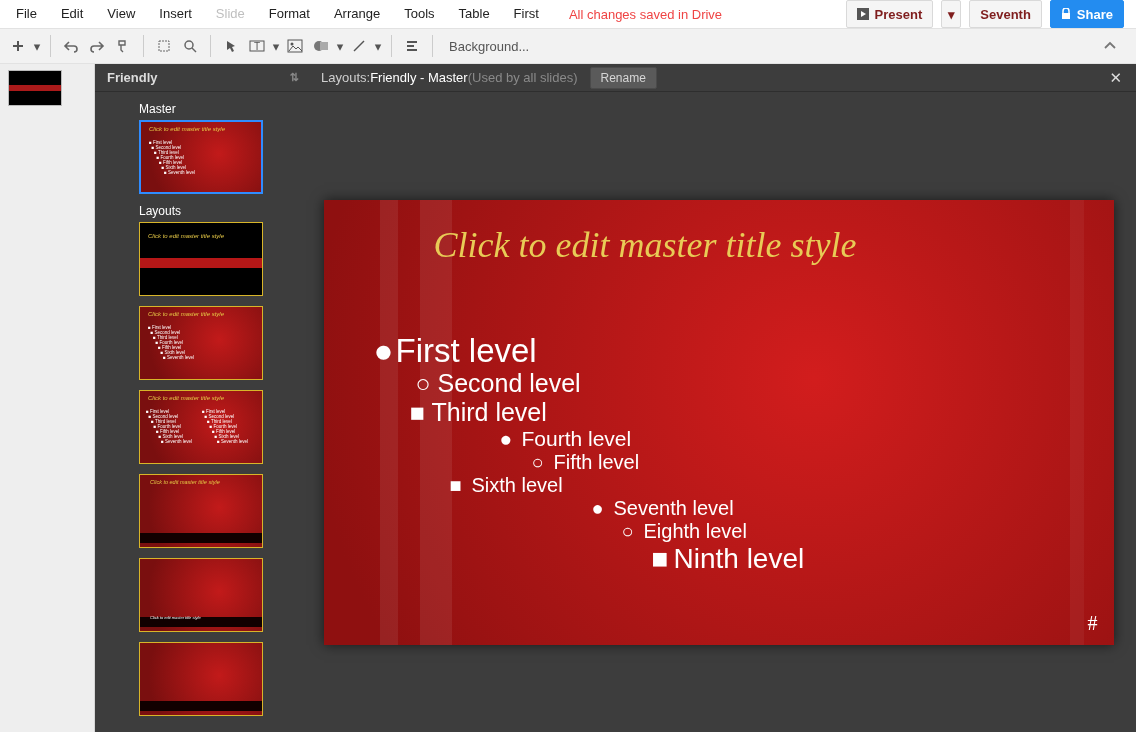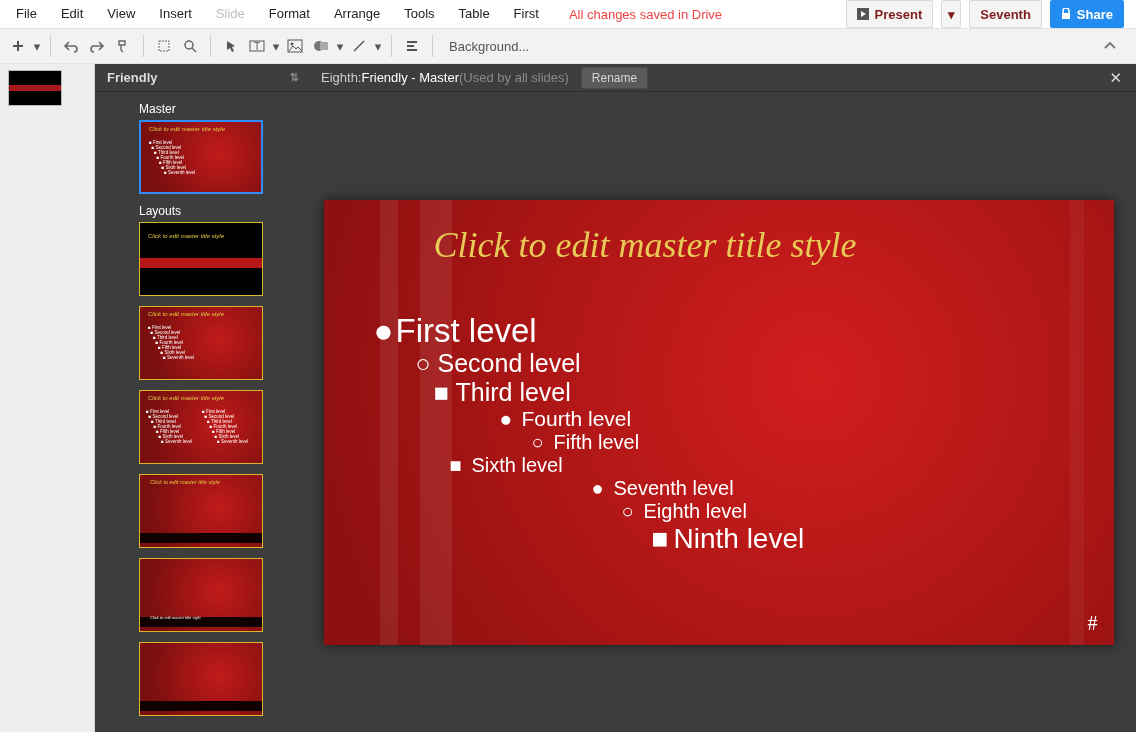--- a/index.html
+++ b/index.html
@@ -49,25 +49,25 @@
 .editbar .used{color:#8a8a8a}
 .editbar .rbtn{background:#5a5a5a;border:1px solid #4a4a4a;border-radius:2px;padding:3px 10px;margin-left:12px;color:#d6d6d6;cursor:pointer;font-size:12px}
 .editbar .close{margin-left:auto;color:#ddd;cursor:pointer;font-size:15px;padding:4px}
 .canvas-wrap{flex:1;display:flex;align-items:center;justify-content:center;padding:40px 20px 20px 10px}
 .slide{width:790px;height:445px;background:radial-gradient(circle at 62% 40%,#d21d1d 0%,#8f1010 90%);position:relative;box-shadow:0 0 12px rgba(0,0,0,.6);overflow:hidden}
 .slide .bar{position:absolute;top:0;height:100%;background:rgba(255,255,255,.08)}
 .slide .bar.b1{left:56px;width:18px}
 .slide .bar.b2{left:96px;width:32px}
 .slide .bar.b3{right:30px;width:14px;background:rgba(255,255,255,.05)}
 .slide .stitle{position:absolute;left:110px;top:24px;color:#e8cb56;font-style:italic;font-size:36px;font-family:Georgia,serif}
-.slide .levels{position:absolute;left:50px;top:112px;color:#fff;font-family:Verdana,Geneva,sans-serif;font-size:25px;line-height:1.15}
+.slide .levels{position:absolute;left:50px;top:132px;color:#fff;font-family:Verdana,Geneva,sans-serif;font-size:25px;line-height:1.15}
 .slide .levels .r{white-space:pre}
 .slide .levels .l1{font-size:33px}
 .slide .levels .l2{font-size:25px;margin-left:42px}
-.slide .levels .l3{font-size:25px;margin-left:60px}
+.slide .levels .l3{font-size:25px;margin-left:36px}
 .slide .levels .l4{font-size:21px;margin-left:126px}
 .slide .levels .l5{font-size:20px;margin-left:158px}
 .slide .levels .l6{font-size:20px;margin-left:76px}
 .slide .levels .l7{font-size:20px;margin-left:218px}
 .slide .levels .l8{font-size:20px;margin-left:248px}
 .slide .levels .l9{font-size:28px;margin-left:278px}
 .slide .bul{display:inline-block;width:22px}
 .slide .pg{position:absolute;right:16px;bottom:10px;color:#fff;font-size:20px;font-family:Georgia,serif}
 </style>
 </head>
@@ -268,21 +268,21 @@
       </div>
       <div class="mthumb band">
         <div class="bg"></div>
         <div class="band"></div>
       </div>
     </div>
   </div>
 
   <div class="editor">
     <div class="editbar">
-      <span>Eighth: </span>
+      <span>Layouts: </span>
       <span style="color:#fff">Friendly - Master</span>
       <span class="used"> (Used by all slides)</span>
       <div class="rbtn">Rename</div>
       <div class="close">✕</div>
     </div>
     <div class="canvas-wrap">
       <div class="slide">
         <div class="bar b1"></div>
         <div class="bar b2"></div>
         <div class="bar b3"></div>

